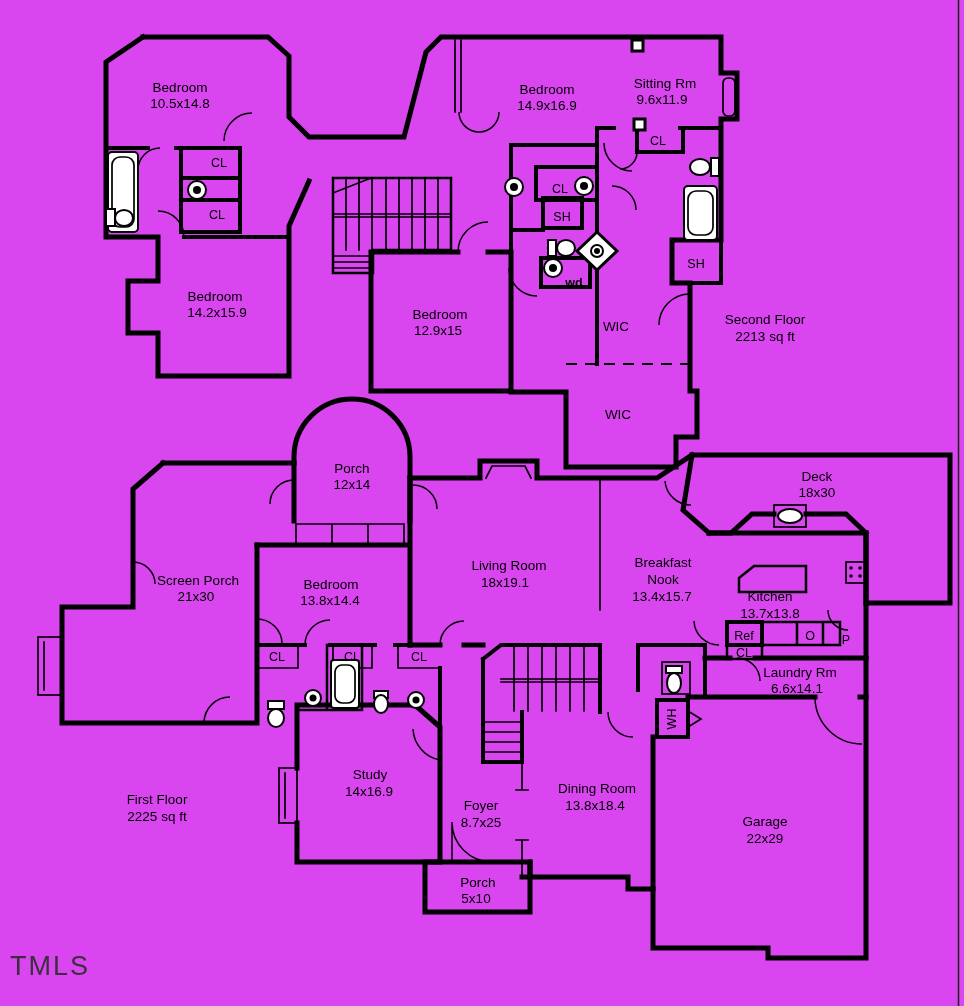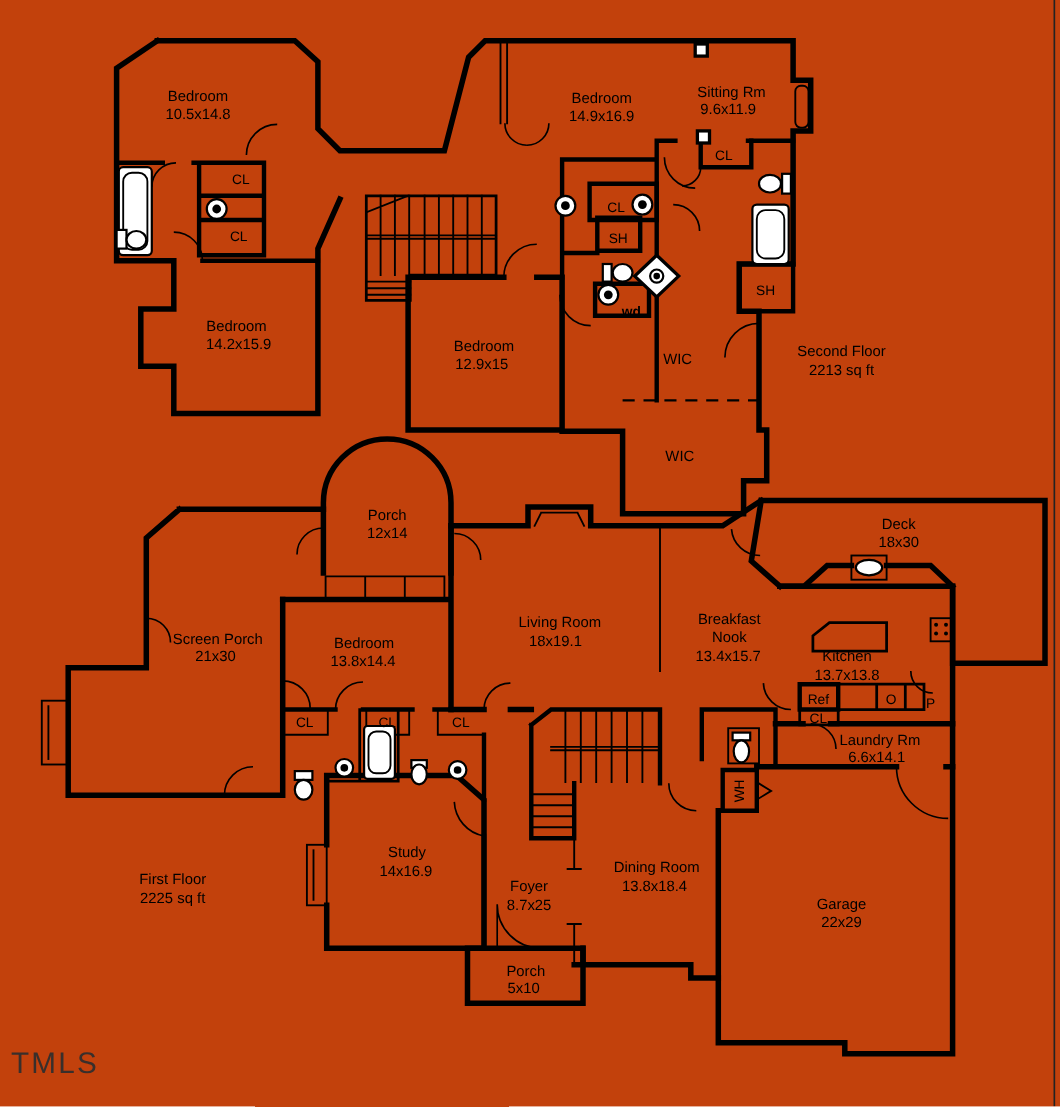--- a/index.html
+++ b/index.html
@@ -1,16 +1,16 @@
 <!DOCTYPE html>
 <html><head>
 <meta charset="utf-8">
 <style>
   html,body{margin:0;padding:0;background:#fff;}
-  .plan-wrap{position:relative;width:964px;height:1006px;background:#c2410c;overflow:hidden;
+  .plan-wrap{position:relative;width:964px;height:1006px;background:#d946ef;overflow:hidden;
              font-family:"Liberation Sans",sans-serif;}
   svg{display:block}
   .w  {fill:none;stroke:#000;stroke-width:5;stroke-linecap:square;stroke-linejoin:miter}
   .w4 {fill:none;stroke:#000;stroke-width:4;stroke-linecap:square}
   .t25{fill:none;stroke:#000;stroke-width:2.5;stroke-linecap:square}
   .t  {fill:none;stroke:#000;stroke-width:1.7;stroke-linecap:square}
   .d  {fill:none;stroke:#000;stroke-width:1.5}
   .dash{fill:none;stroke:#000;stroke-width:2;stroke-dasharray:11 8}
   .fx {fill:#fff;stroke:#000;stroke-width:2}
   .fx3{fill:#fff;stroke:#000;stroke-width:3}

